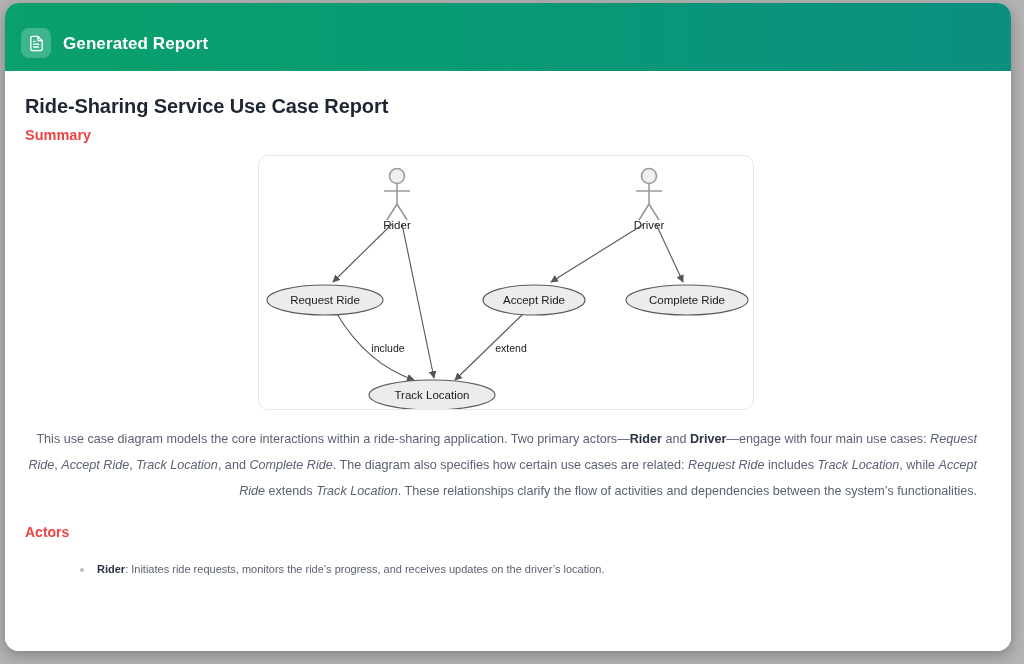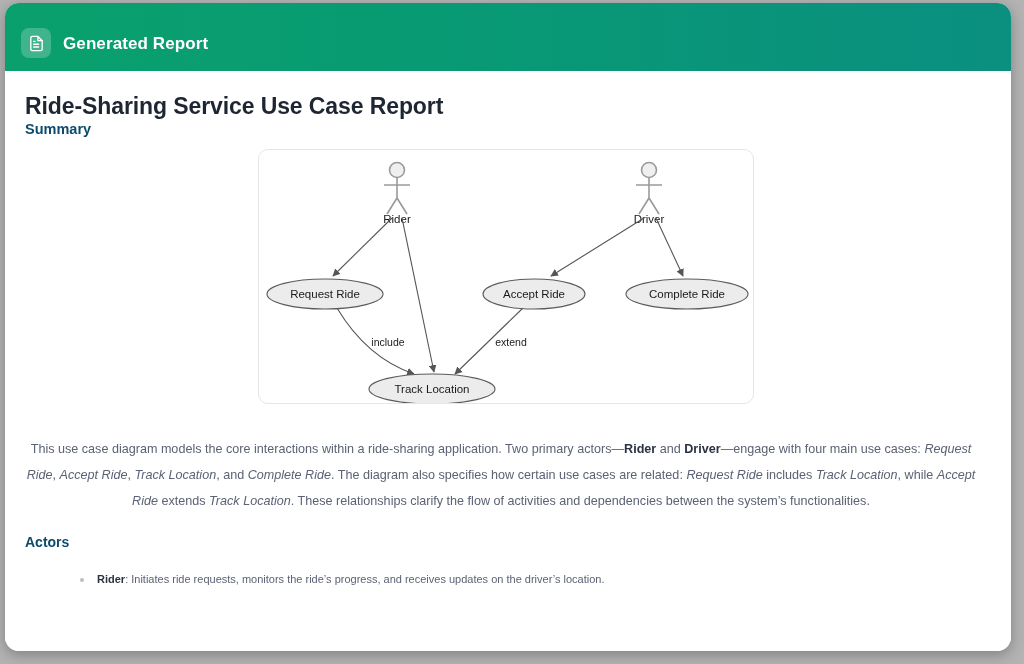--- a/index.html
+++ b/index.html
@@ -78,32 +78,32 @@
   .export-btn svg { display: block; }
 
   
   .body {
     position: relative;
     padding: 22px 24px 0 20px;
     height: 580px;
     background: #fff;
   }
   .doc-title {
-    font-size: 23px;
+    font-size: 20px;
     font-weight: bold;
     color: #1f2633;
     margin: 0 0 0 0;
     line-height: 26px;
     letter-spacing: -0.1px;
   }
   .h2 {
     font-size: 14.5px;
     font-weight: bold;
-    color: #0c4a6e;
-    margin: 0 0 0 0;
+    color: #ef4444;
+    margin: 6px 0 0 0;
     line-height: 20px;
   }
   .h2.actors { font-size: 14px; margin-top: 18px; }
 
   
   .diagram-wrap {
     display: flex;
     justify-content: center;
     margin-top: 10px;
   }
@@ -117,25 +117,25 @@
   .uc-ellipse { fill: #ececec; stroke: #5a5a5a; stroke-width: 1.1; }
   .uc-label { font-family: "Liberation Sans", sans-serif; font-size: 11.5px; fill: #1a1a1a; text-anchor: middle; }
   .actor-stroke { stroke: #9a9a9a; stroke-width: 1.6; fill: none; }
   .actor-head { fill: #efefef; stroke: #9a9a9a; stroke-width: 1.6; }
   .actor-label { font-family: "Liberation Sans", sans-serif; font-size: 11.5px; fill: #1a1a1a; text-anchor: middle; }
   .edge { stroke: #555; stroke-width: 1.1; fill: none; }
   .edge-label { font-family: "Liberation Sans", sans-serif; font-size: 10.5px; fill: #1a1a1a; text-anchor: middle; }
 
   
   .para {
-    margin-top: 32px;
+    margin-top: 16px;
     font-size: 12.6px;
     line-height: 26px;
     color: #5b6273;
-    text-align: center;
+    text-align: right;
     max-width: 952px;
   }
   .para b { color: #2b3243; font-weight: bold; }
   .para i { font-style: italic; }
 
   
   .bullets { margin: 12px 0 0 0; padding: 0; list-style: none; }
   .bullets li {
     position: relative;
     padding-left: 72px;

